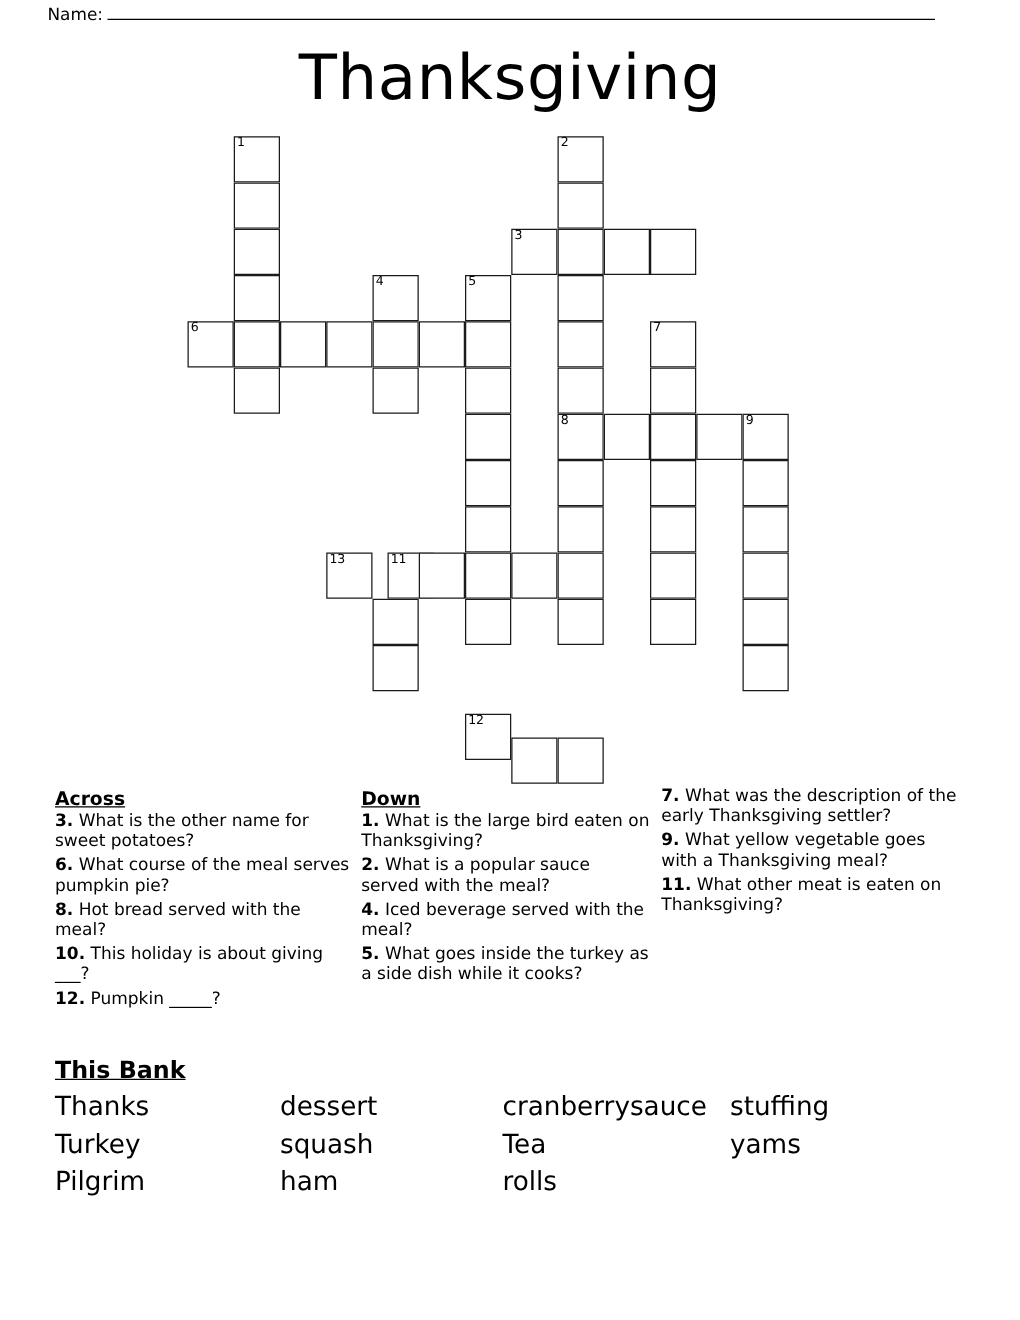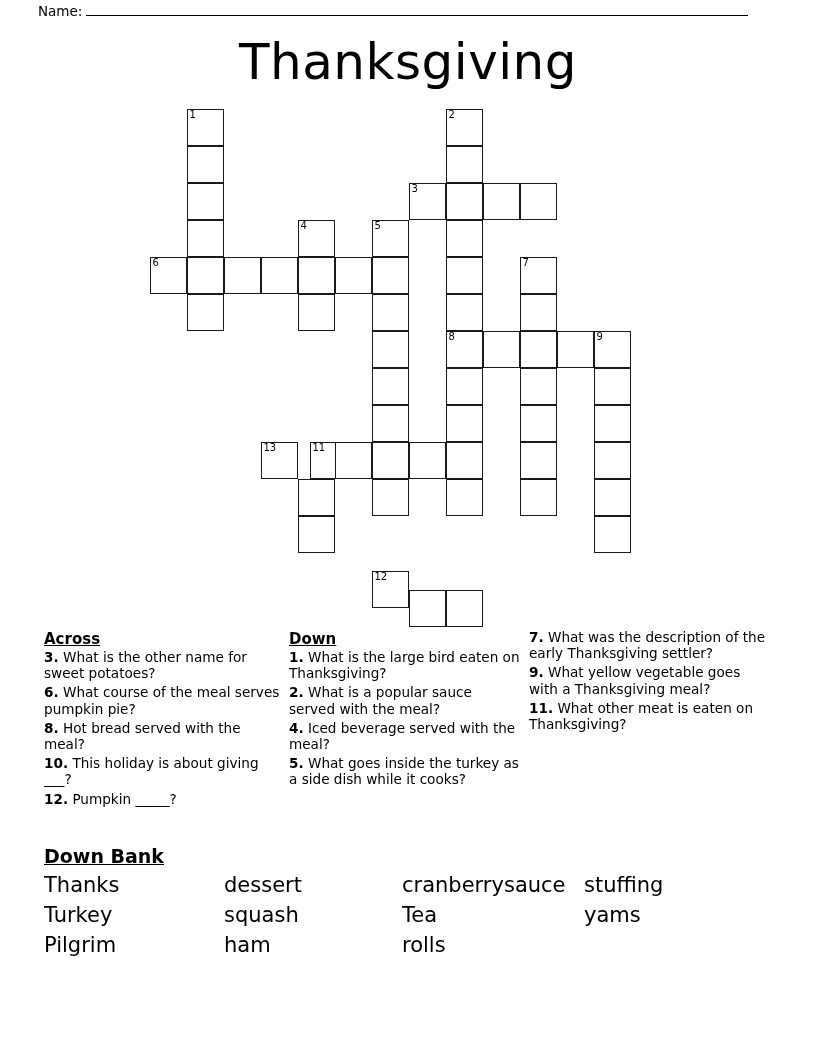--- a/index.html
+++ b/index.html
@@ -231,21 +231,21 @@
   <div class="clue-col col3">
     <div id="down-cont-list">
         <div class="clue"><b>7.</b><span> What was the description of the early Thanksgiving settler?</span></div>
         <div class="clue"><b>9.</b><span> What yellow vegetable goes with a Thanksgiving meal?</span></div>
         <div class="clue"><b>11.</b><span> What other meat is eaten on Thanksgiving?</span></div>
       </div>
   </div>
 </div>
 
 <div id="word-bank">
-  <div id="wb-head">Down Bank</div>
+  <div id="wb-head">This Bank</div>
   <div id="wb-grid">
       <div class="wb-word">Thanks</div>
       <div class="wb-word">dessert</div>
       <div class="wb-word">cranberrysauce</div>
       <div class="wb-word">stuffing</div>
       <div class="wb-word">Turkey</div>
       <div class="wb-word">squash</div>
       <div class="wb-word">Tea</div>
       <div class="wb-word">yams</div>
       <div class="wb-word">Pilgrim</div>

